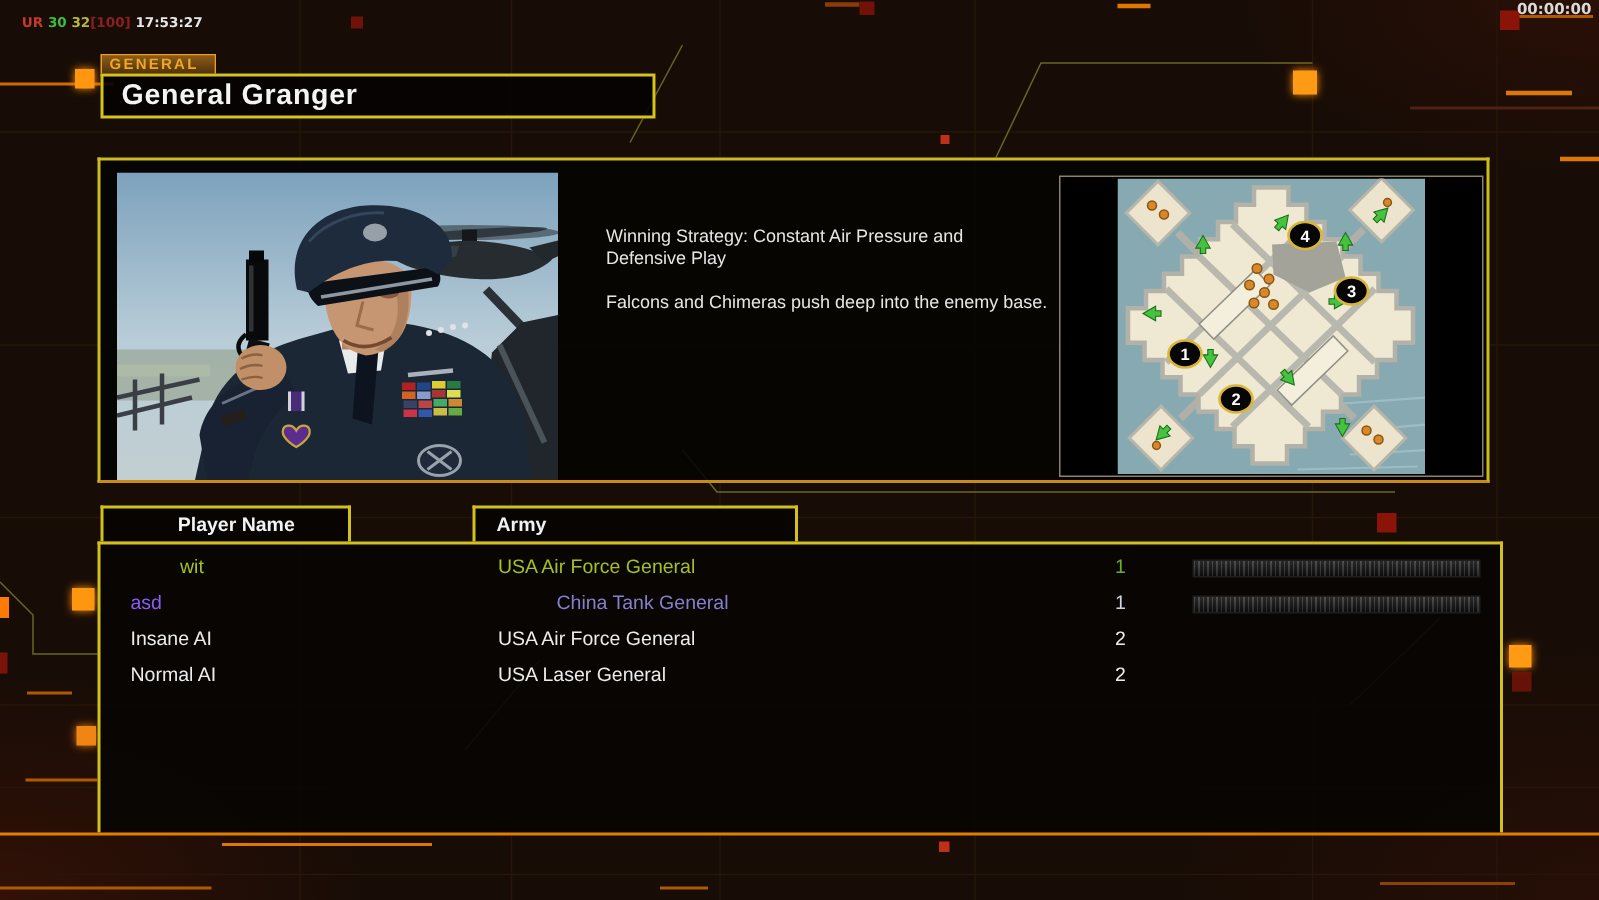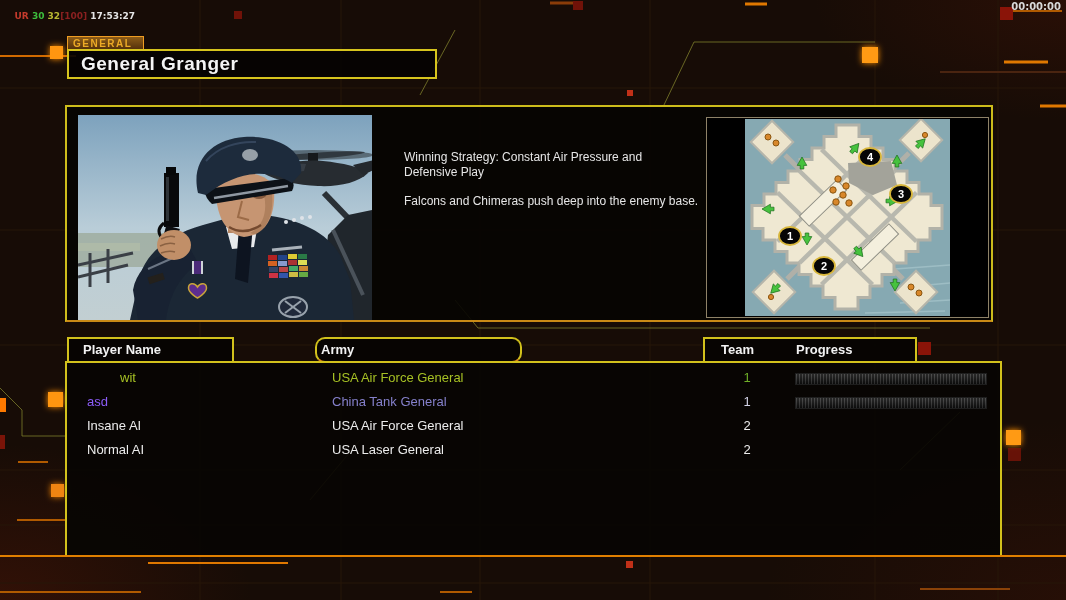--- a/index.html
+++ b/index.html
@@ -28,22 +28,22 @@
        border-bottom-color:#c98a16;background:rgba(6,4,2,.9);}
   .portrait{left:78px;top:115px;width:294px;height:205px;background:#0a0c10;}
   .brief{left:404px;top:150px;width:308px;color:#e6e6e6;font-size:12px;line-height:15px;}
   .brief p{margin:0 0 14px 0;white-space:pre-line;}
   .mapbox{left:706px;top:117px;width:281px;height:199px;border:1px solid #8e8268;background:#000;}
   .mapbox svg{display:block;margin:1px auto 0 auto;}
   .mk{font:bold 11px "Liberation Sans",sans-serif;fill:#fff;}
   
   .hdrbox{top:337px;height:22px;border:2px solid #d2c11c;border-bottom-color:#d8861a;
        background:rgba(6,4,2,.95);color:#f2f2f2;font-size:13px;font-weight:bold;line-height:22px;}
-  .hdr-player{left:67px;width:149px;padding-left:14px;}
-  .hdr-army{left:315px;width:199px;padding-left:4px;border-radius:10px;}
+  .hdr-player{left:67px;width:149px;padding-left:14px;text-align:center;}
+  .hdr-army{left:315px;width:199px;padding-left:14px;}
   .hdr-team{left:703px;width:210px;}
   .hdr-team .t1{position:absolute;left:16px;}
   .hdr-team .t2{position:absolute;left:91px;}
   .bodypanel{left:65px;top:361px;width:933px;height:192px;border:2px solid #d2c11c;border-bottom:none;
        background:rgba(7,5,3,.93);}
   .prow{position:absolute;left:0;right:0;height:24px;font-size:13px;line-height:24px;}
   .prow .nm{position:absolute;left:20px;}
   .prow .ar{position:absolute;left:265px;}
   .prow .tm{position:absolute;left:665px;width:30px;text-align:center;}
   .bar{position:absolute;left:728px;top:7px;width:190px;height:10px;border:1px solid #1e1e1e;
@@ -350,35 +350,31 @@
         </g>
       <g>
           <ellipse cx="125" cy="38" rx="11" ry="9" fill="#060606" stroke="#d8b63a" stroke-width="1.8"></ellipse>
           <text class="mk" x="125" y="42" text-anchor="middle">4</text>
         </g>
     </svg>
   </div>
 
   <div class="abs hdrbox hdr-player">Player Name</div>
   <div class="abs hdrbox hdr-army">Army</div>
-  <div class="abs hdrbox hdr-team">
-    <span class="t1">Team</span>
-    <span class="t2">Progress</span>
-  </div>
 
   <div class="abs bodypanel">
     <div class="prow r0">
       <span class="nm" style="color: rgb(166, 192, 36); margin-left: 33px;">wit</span>
       <span class="ar" style="color: rgb(166, 192, 36);">USA Air Force General</span>
       <span class="tm" style="color: rgb(111, 174, 40);">1</span>
       <div class="bar"></div>
     </div>
     <div class="prow r1">
       <span class="nm" style="color: #8b5cf6;">asd</span>
-      <span class="ar" style="color: rgb(133, 128, 203);">China Tank General</span>
+      <span class="ar" style="color: rgb(133, 128, 203); margin-left: 39px;">China Tank General</span>
       <span class="tm" style="color: rgb(210, 210, 230);">1</span>
       <div class="bar"></div>
     </div>
     <div class="prow r2">
       <span class="nm" style="color: rgb(236, 236, 236);">Insane AI</span>
       <span class="ar" style="color: rgb(236, 236, 236);">USA Air Force General</span>
       <span class="tm" style="color: rgb(236, 236, 236);">2</span>
     </div>
     <div class="prow r3">
       <span class="nm" style="color: rgb(236, 236, 236);">Normal AI</span>

